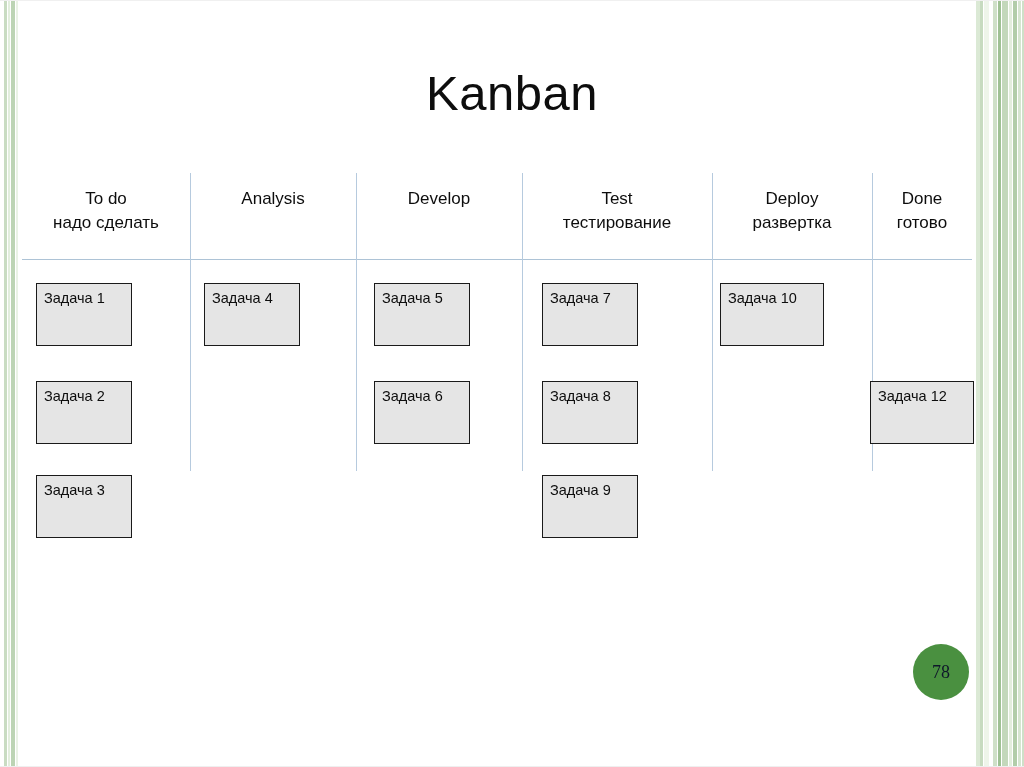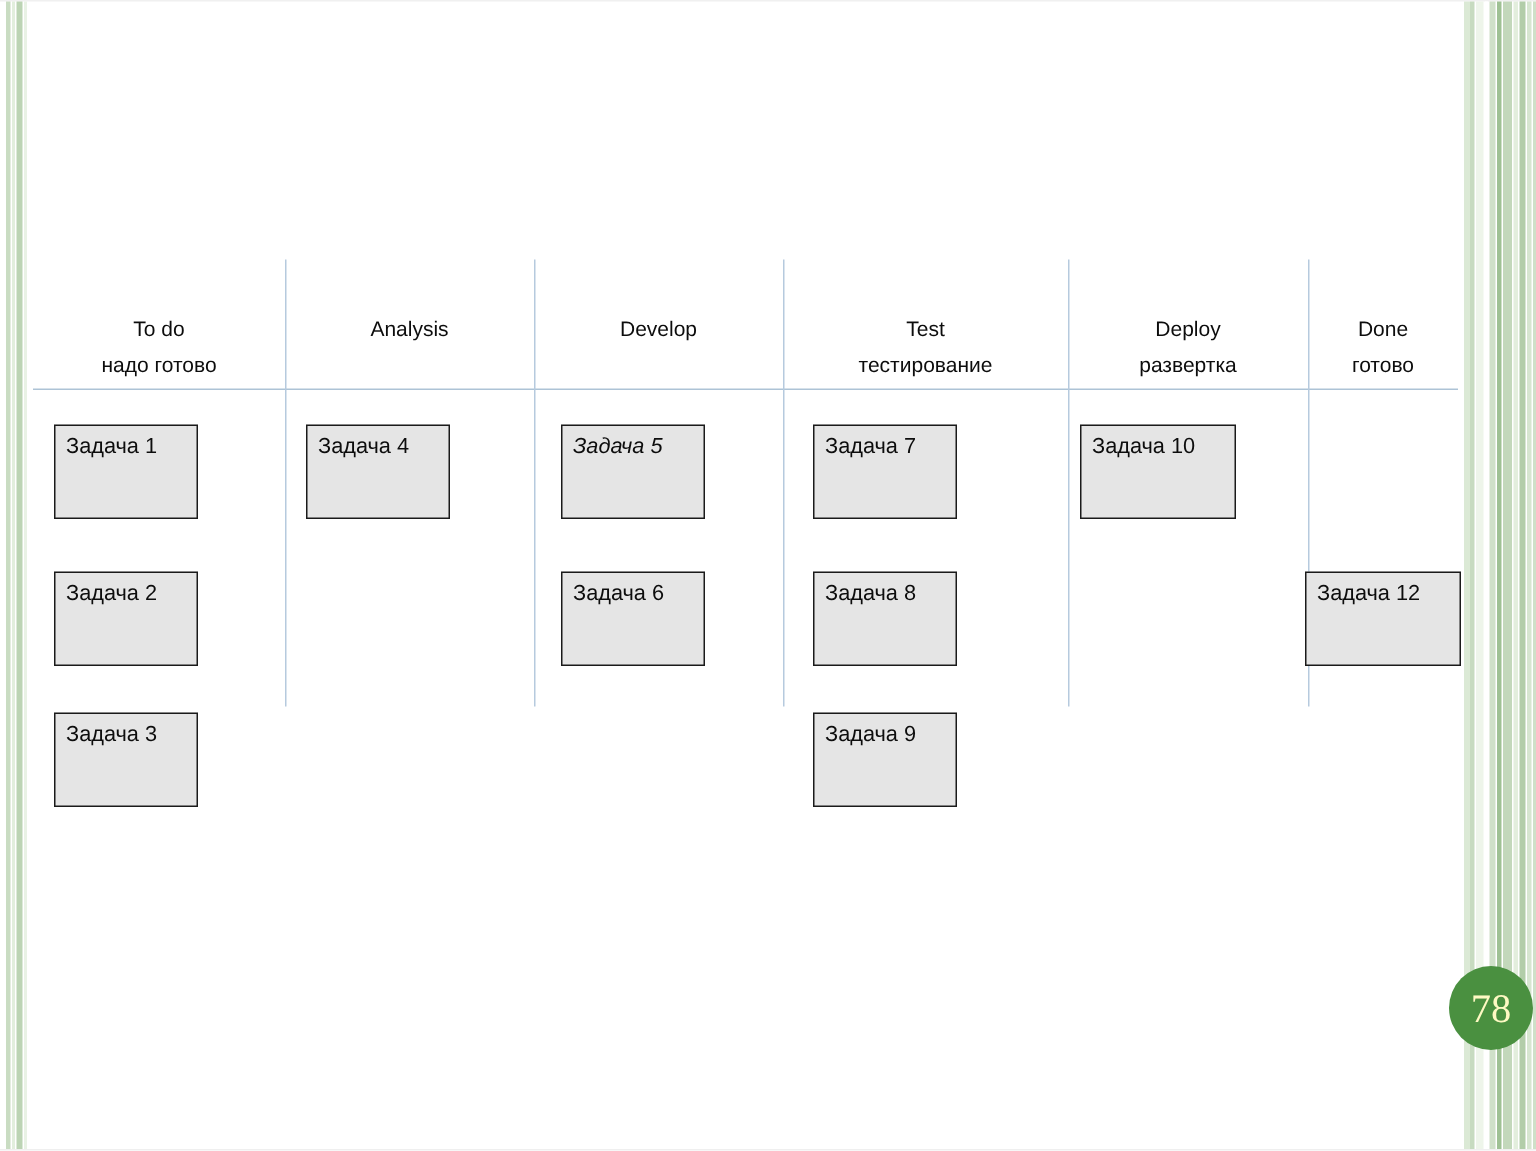--- a/index.html
+++ b/index.html
@@ -79,24 +79,23 @@
     top: 0;
     height: 400px;
   }
 
   .col-head {
     position: absolute;
     top: 14px;
     left: 0;
     width: 100%;
     text-align: center;
-    font-size: 14px;
+    font-size: 17px;
     line-height: 24px;
     color: #0d0d0d;
-    margin-top: 20px;
   }
   .col-head .ru { display: block; }
 
   .card {
     position: absolute;
     width: 96px;
     height: 63px;
     border: 1px solid #1a1a1a;
     background: #e5e5e5;
     box-sizing: border-box;
@@ -107,29 +106,29 @@
     padding: 5px 0 0 7px;
     font-size: 14.5px;
     line-height: 18px;
     color: #0d0d0d;
     white-space: nowrap;
   }
 
   
   #page-badge {
     position: absolute;
-    left: 966px;
+    left: 913px;
     top: 643px;
     width: 56px;
     height: 56px;
     border-radius: 50%;
     background: #4a9040;
-    color: #fef9c3;
+    color: #0f172a;
     font-family: "Liberation Serif", serif;
-    font-size: 27px;
+    font-size: 18px;
     display: flex;
     align-items: center;
     justify-content: center;
   }
 </style>
 </head>
 <body>
 
 <div id="slide">
 
@@ -146,25 +145,26 @@
       <div class="stripe" style="left: 14px; width: 2px; background: rgb(255, 255, 255);"></div>
       <div class="stripe" style="left: 17px; width: 4px; background: rgb(207, 224, 200);"></div>
       <div class="stripe" style="left: 22px; width: 3px; background: rgb(159, 193, 148);"></div>
       <div class="stripe" style="left: 26px; width: 6px; background: rgb(195, 216, 187);"></div>
       <div class="stripe" style="left: 33px; width: 3px; background: rgb(227, 238, 221);"></div>
       <div class="stripe" style="left: 37px; width: 4px; background: rgb(178, 205, 169);"></div>
       <div class="stripe" style="left: 42px; width: 3px; background: rgb(214, 230, 208);"></div>
       <div class="stripe" style="left: 46px; width: 2px; background: rgb(207, 224, 200);"></div>
     </div>
 
+  <div id="title">Kanban</div>
 
   <div id="board">
     <div class="hrule"></div>
   <div class="col" style="left: 0px; width: 168px;">
-        <div class="col-head"><span>To do</span><span class="ru">надо готово</span></div>
+        <div class="col-head"><span>To do</span><span class="ru">надо сделать</span></div>
       </div>
       <div class="card" style="left: 14px; top: 110px; width: 96px;">
         <span class="card-label">Задача 1</span>
       </div>
       <div class="card" style="left: 14px; top: 208px; width: 96px;">
         <span class="card-label">Задача 2</span>
       </div>
       <div class="card" style="left: 14px; top: 302px; width: 96px;">
         <span class="card-label">Задача 3</span>
       </div>
@@ -172,21 +172,21 @@
         <div class="col-head"><span>Analysis</span></div>
       </div>
       <div class="vdivider" style="left: 168px;"></div>
       <div class="card" style="left: 182px; top: 110px; width: 96px;">
         <span class="card-label">Задача 4</span>
       </div>
       <div class="col" style="left: 334px; width: 166px; text-decoration: underline;">
         <div class="col-head"><span>Develop</span></div>
       </div>
       <div class="vdivider" style="left: 334px;"></div>
-      <div class="card" style="left: 352px; top: 110px; width: 96px; font-style: italic;">
+      <div class="card" style="left: 352px; top: 110px; width: 96px;">
         <span class="card-label">Задача 5</span>
       </div>
       <div class="card" style="left: 352px; top: 208px; width: 96px;">
         <span class="card-label">Задача 6</span>
       </div>
       <div class="col" style="left: 500px; width: 190px;">
         <div class="col-head"><span>Test</span><span class="ru">тестирование</span></div>
       </div>
       <div class="vdivider" style="left: 500px;"></div>
       <div class="card" style="left: 520px; top: 110px; width: 96px;">

